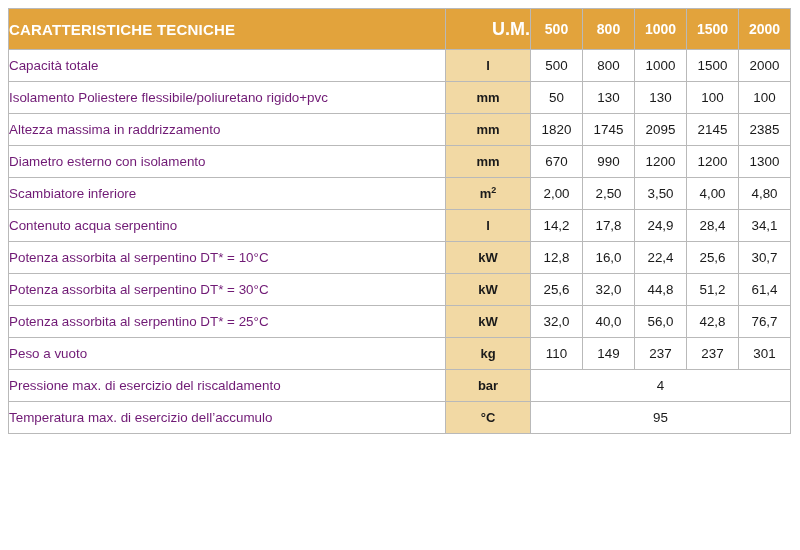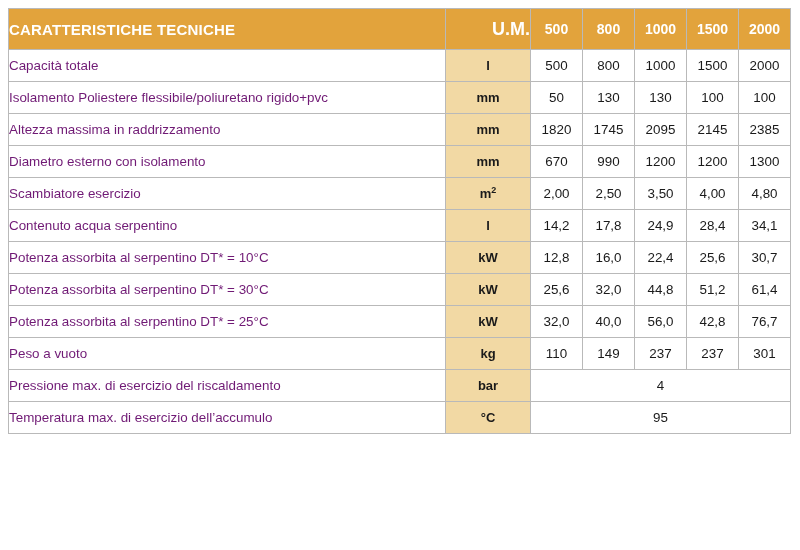--- a/index.html
+++ b/index.html
@@ -157,21 +157,21 @@
         <tr>
           <td class="c-label">Diametro esterno con isolamento</td>
           <td class="c-um"><span>mm</span></td>
           <td class="c-val">670</td>
           <td class="c-val">990</td>
           <td class="c-val">1200</td>
           <td class="c-val">1200</td>
           <td class="c-val">1300</td>
         </tr>
         <tr>
-          <td class="c-label">Scambiatore esercizio</td>
+          <td class="c-label">Scambiatore inferiore</td>
           <td class="c-um"><span>m</span><sup>2</sup></td>
           <td class="c-val">2,00</td>
           <td class="c-val">2,50</td>
           <td class="c-val">3,50</td>
           <td class="c-val">4,00</td>
           <td class="c-val">4,80</td>
         </tr>
         <tr>
           <td class="c-label">Contenuto acqua serpentino</td>
           <td class="c-um"><span>l</span></td>

